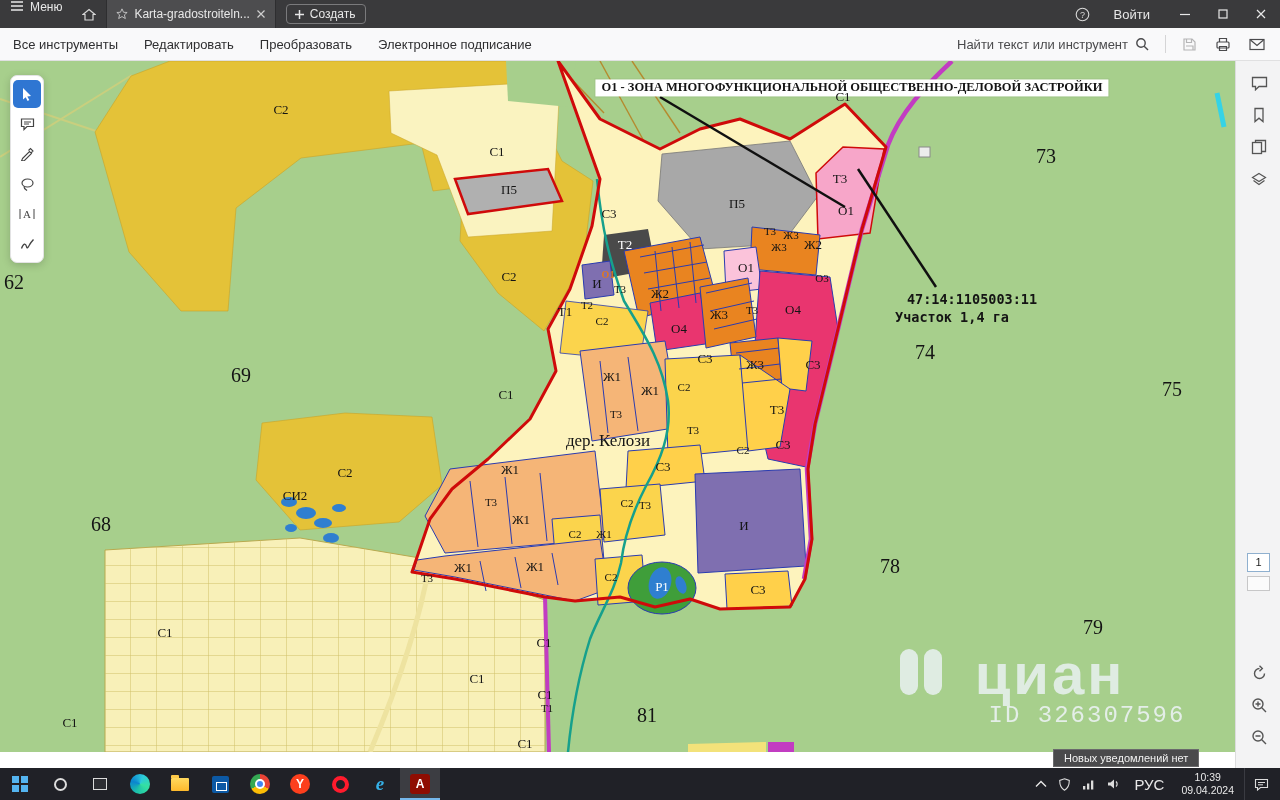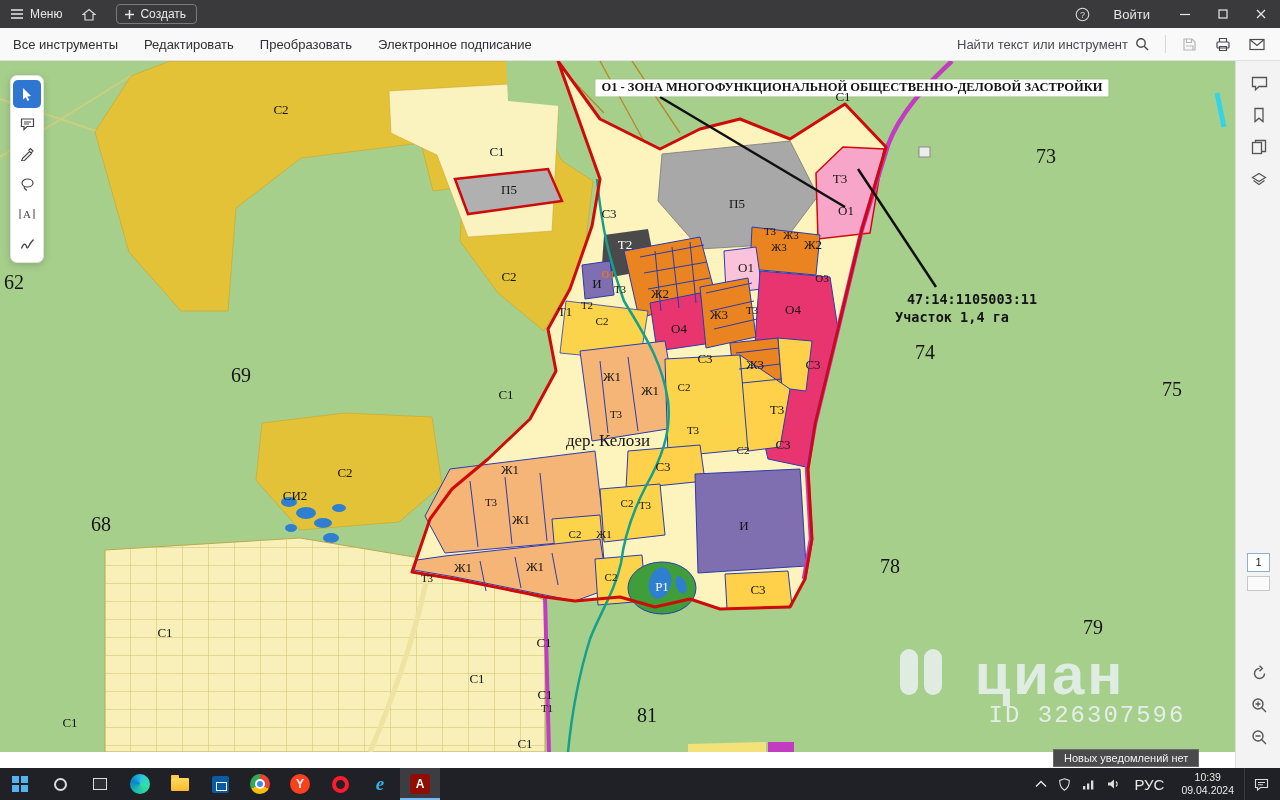--- a/index.html
+++ b/index.html
@@ -2,21 +2,21 @@
 <html><head>
 <meta charset="utf-8">
 <style>
   * { margin:0; padding:0; box-sizing:border-box; }
   body { background:#000; font-family:"Liberation Sans", sans-serif; }
   .app { width:1280px; height:800px; position:relative; display:flex; flex-direction:column; background:#fff; overflow:hidden; }
 
   
   .titlebar { height:28px; background:#3a3a3c; color:#e8e8e8; display:flex; align-items:center; font-size:12px; flex:0 0 auto; }
   .tb-left { display:flex; align-items:center; height:100%; }
-  .menu-btn { display:flex; align-items:center; gap:6px; padding:0 10px; height:100%; cursor:default; }
+  .menu-btn { display:flex; align-items:flex-start; gap:6px; padding:0 10px; height:100%; cursor:default; }
   .home-btn { padding:0 10px; height:100%; display:flex; align-items:center; }
   .doc-tab { height:100%; background:#4d4d4f; display:flex; align-items:center; gap:6px; padding:0 9px; max-width:185px; border-left:1px solid #2e2e30; border-right:1px solid #2e2e30; }
   .doc-tab .t-title { white-space:nowrap; overflow:hidden; text-overflow:ellipsis; font-size:12px; }
   .create-btn { display:flex; align-items:center; gap:5px; border:1px solid #7a7a7c; border-radius:4px; padding:2px 10px 2px 7px; margin-left:10px; font-size:12px; }
   .tb-right { margin-left:auto; display:flex; align-items:center; height:100%; }
   .login { font-size:13px; padding:0 16px; }
   .win-btn { width:38px; height:100%; display:flex; align-items:center; justify-content:center; }
   .help-btn { width:30px; height:100%; display:flex; align-items:center; justify-content:center; }
 
   
@@ -102,20 +102,29 @@
     <div class="tb-left">
       <div class="menu-btn">
         <svg width="14" height="12" viewBox="0 0 14 12">
             <path d="M1,2 H13 M1,6 H13 M1,10 H13" stroke="#e8e8e8" stroke-width="1.4"></path>
           </svg>
         <span>Меню</span>
       </div>
       <div class="home-btn">
         <svg width="14" height="13" viewBox="0 0 14 13">
             <path d="M7,1.5 L13,6.5 H11 V12 H3 V6.5 H1 Z" fill="none" stroke="#d8d8d8" stroke-width="1.2"></path>
+          </svg>
+      </div>
+      <div class="doc-tab">
+        <svg width="12" height="12" viewBox="0 0 14 14">
+            <path d="M7,1 8.8,5 13,5.2 9.8,8 10.9,12.3 7,10 3.1,12.3 4.2,8 1,5.2 5.2,5 Z" fill="none" stroke="#cfcfcf" stroke-width="1"></path>
+          </svg>
+        <span class="t-title">Karta-gradostroiteln...</span>
+        <svg width="10" height="10" viewBox="0 0 10 10">
+            <path d="M1.5,1.5 L8.5,8.5 M8.5,1.5 L1.5,8.5" stroke="#cfcfcf" stroke-width="1.2"></path>
           </svg>
       </div>
       <div class="create-btn">
         <svg width="11" height="11" viewBox="0 0 11 11">
             <path d="M5.5,1 V10 M1,5.5 H10" stroke="#e8e8e8" stroke-width="1.5"></path>
           </svg>
         <span>Создать</span>
       </div>
     </div>
     <div class="tb-right">

